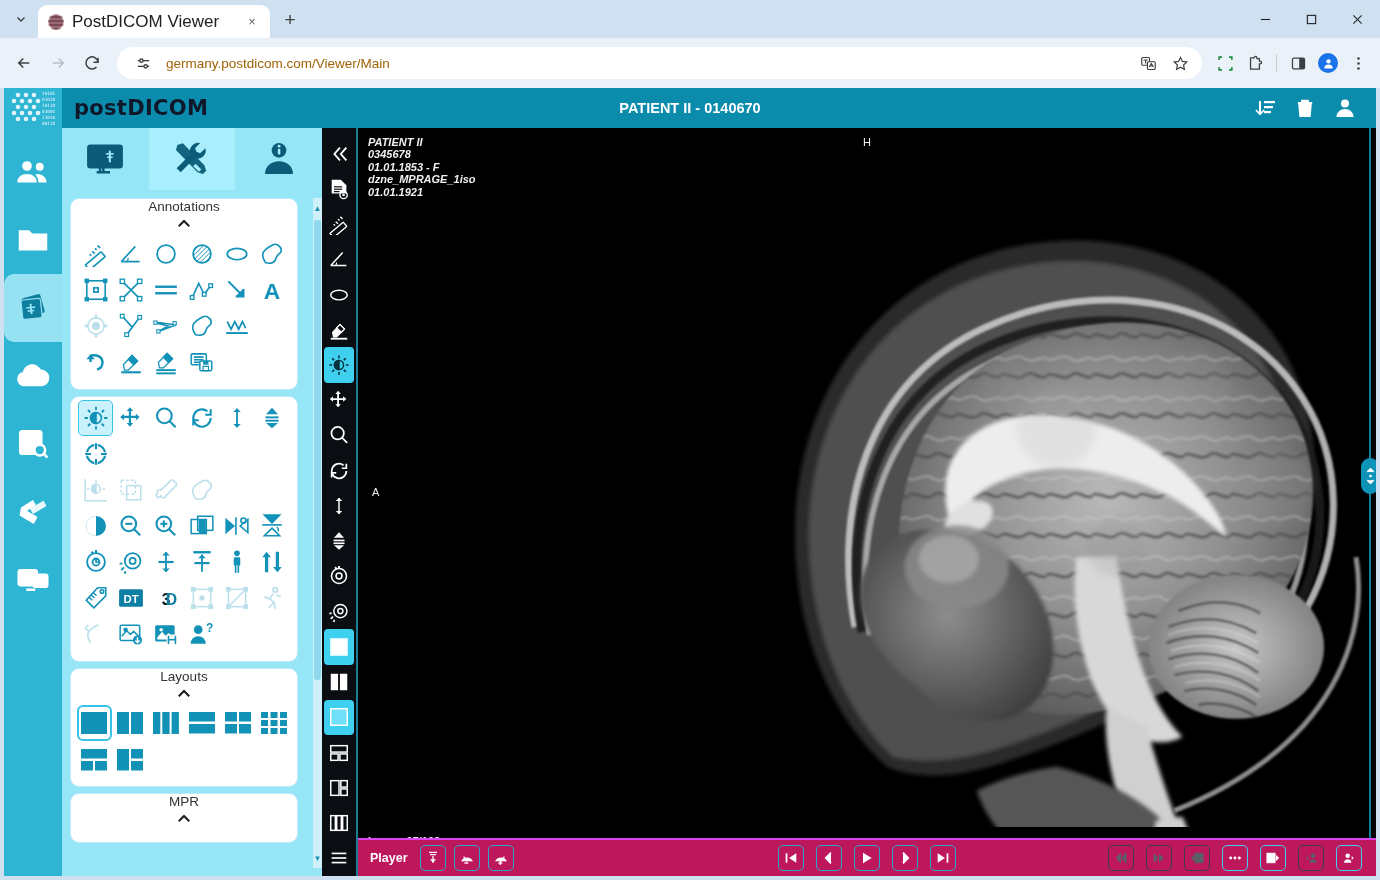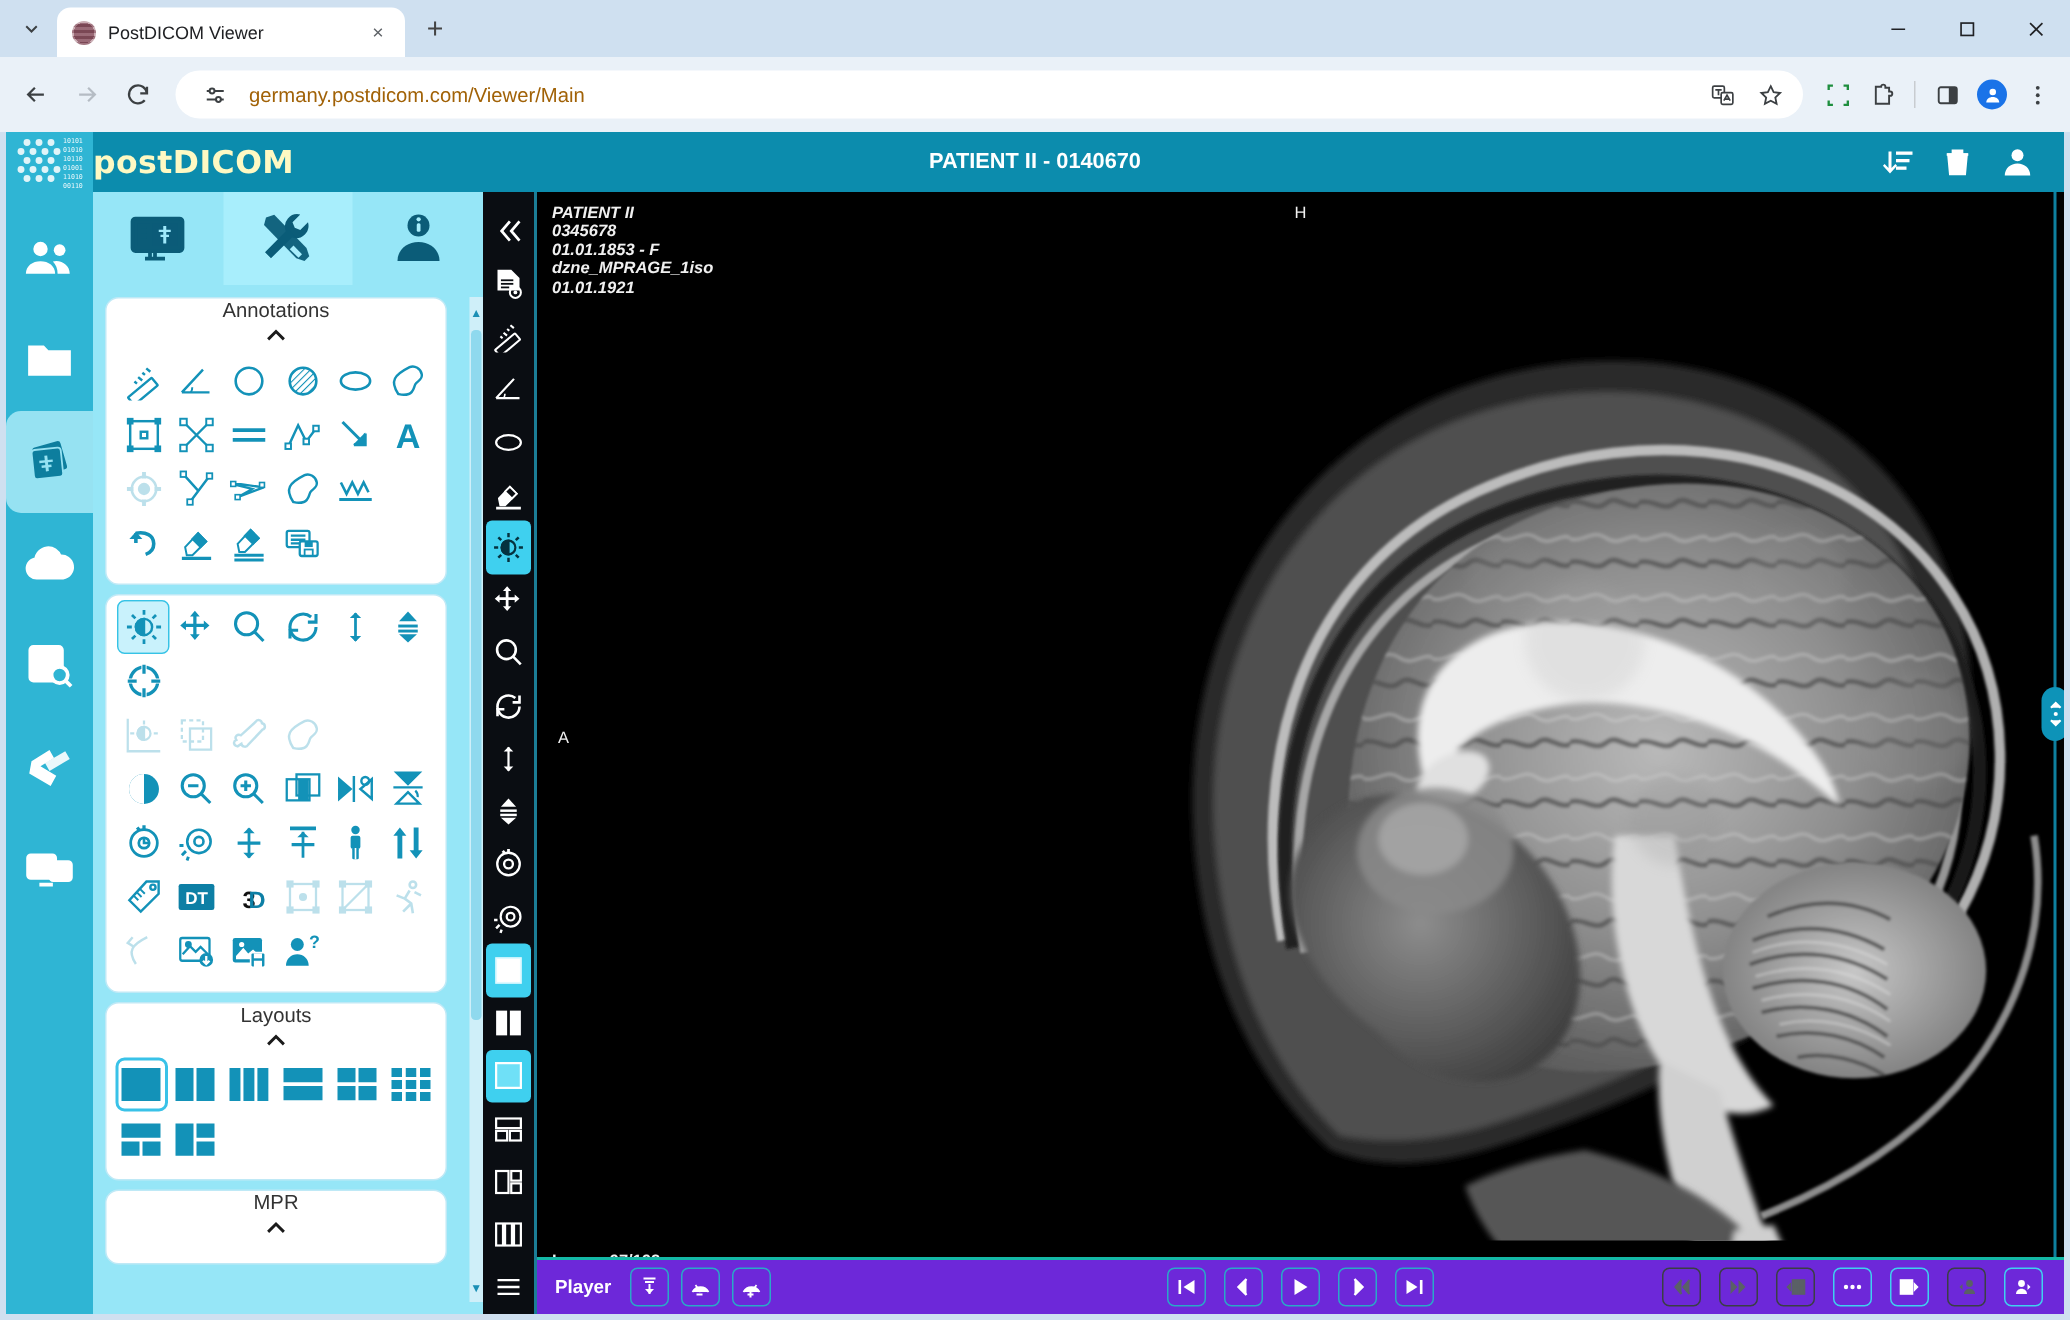--- a/index.html
+++ b/index.html
@@ -11,21 +11,21 @@
   .tabstrip { height:38px; background:#cfe0f0; display:flex; align-items:flex-end; padding-left:6px; position:relative; }
   .tab-dd { width:30px; height:30px; display:flex; align-items:center; justify-content:center; margin-bottom:4px; border-radius:4px; }
   .tab-dd svg { width:12px; height:12px; }
   .tab { width:232px; height:33px; background:#fff; border-radius:9px 9px 0 0; display:flex; align-items:center;
          padding:0 10px; gap:8px; margin-left:2px; }
   .tab-fav { width:16px; height:16px; border-radius:50%; flex:none;
      background:
        repeating-linear-gradient(0deg,#b98f9a 0 2px,#e8d4d8 2px 4px),
        radial-gradient(circle at 50% 50%, #a97f8c 0 60%, #ded0d4 61% 100%);
      background-blend-mode:multiply; }
-  .tab-title { font-size:12px; color:#202124; white-space:nowrap; overflow:hidden; flex:1; }
+  .tab-title { font-size:17px; color:#202124; white-space:nowrap; overflow:hidden; flex:1; }
   .tab-close { width:16px; height:16px; display:flex; align-items:center; justify-content:center; color:#5f6368; font-size:13px; }
   .tab-new { width:28px; height:28px; display:flex; align-items:center; justify-content:center; margin:0 0 4px 6px; color:#444; font-size:19px; font-weight:300; }
   .winbtns { position:absolute; right:0; top:0; height:38px; display:flex; }
   .winbtn { width:46px; height:38px; display:flex; align-items:center; justify-content:center; color:#202124; }
   .winbtn svg { width:11px; height:11px; }
 
   .navbar { height:50px; background:#eaf1f8; display:flex; align-items:center; gap:2px; padding:0 8px; }
   .navicon { width:32px; height:32px; border-radius:50%; display:flex; align-items:center; justify-content:center; color:#3c4043; }
   .navicon.dim { color:#b5bcc4; }
   .navicon svg { width:18px; height:18px; }
@@ -35,21 +35,21 @@
   .tb-ic { width:28px; height:28px; display:flex; align-items:center; justify-content:center; color:#3c4043; }
   .tb-ic svg { width:17px; height:17px; }
   .tb-sep { width:1px; height:18px; background:#c8ccd0; margin:0 5px; }
   .avatar-blue { width:20px; height:20px; border-radius:50%; background:#1a73e8; display:flex; align-items:center; justify-content:center; }
   .avatar-blue svg { width:13px; height:13px; fill:#fff; }
 
   
   .app { position:absolute; left:4px; top:88px; width:1372px; height:788px; background:#0b0e13; }
   .apphdr { height:40px; background:#0c8cad; display:flex; align-items:center; position:relative; }
   .logoblk { width:58px; height:40px; background:#2fb5d4; overflow:hidden; position:relative; display:flex; align-items:center; justify-content:center; }
-  .brand { color:#fef9c3; font-size:21px; font-weight:bold; letter-spacing:.3px; font-family:"DejaVu Sans", sans-serif; }
+  .brand { color:#0f172a; font-size:21px; font-weight:bold; letter-spacing:.3px; margin-left:12px; font-family:"DejaVu Sans", sans-serif; }
   .pt-title { position:absolute; left:0; right:0; text-align:center; color:#fff; font-size:14.5px; font-weight:bold; pointer-events:none; }
   .hdr-right { margin-left:auto; display:flex; align-items:center; gap:10px; padding-right:16px; }
   .hdr-ic { width:30px; height:30px; display:flex; align-items:center; justify-content:center; }
   .hdr-ic svg { width:24px; height:24px; fill:#fff; }
 
   .body { position:absolute; top:40px; left:0; right:0; bottom:0; display:flex; }
 
   
   .rail { width:58px; background:#2fb5d4; padding-top:10px; display:flex; flex-direction:column; align-items:center; gap:0; }
   .rail-item { width:58px; height:68px; display:flex; align-items:center; justify-content:center; position:relative; }
@@ -95,21 +95,21 @@
   .ov.tl { left:10px; top:8px;font-style:italic; }
   .ov.bl { left:10px; bottom:16px; }
   .ov.h { left:50%; top:8px; transform:translateX(-50%); font-weight:normal; }
   .ov.a { left:14px; top:358px; font-weight:normal; }
   .vslide { position:absolute; right:0px; top:0; bottom:0; width:12px; }
   .vslide .ln { position:absolute; left:5px; top:0; bottom:0; width:2px; background:#0e7f9e; }
   .vslide .hdl { position:absolute; left:-3px; top:330px; width:18px; height:36px; background:#0d93b8; border-radius:9px; display:flex; align-items:center; justify-content:center; }
   .vslide .hdl svg { width:13px; height:22px; fill:#fff; }
 
   
-  .player { position:absolute; left:0; right:0; bottom:0; height:38px; background:#6d28d9; border-top:2px solid #14b8a6; display:flex; align-items:center; padding:0 8px; }
+  .player { position:absolute; left:0; right:0; bottom:0; height:38px; background:#be185d; border-top:2px solid #d946ef; display:flex; align-items:center; padding:0 8px; }
   .plbl { color:#fff; font-size:12.5px; font-weight:bold; margin:0 12px 0 4px; }
   .pb { width:26px; height:26px; border:1.5px solid #2aa8c8; border-radius:5px; display:flex; align-items:center; justify-content:center; margin-right:8px; }
   .pb.off { border-color:#3a3f44; }
   .pb svg { width:16px; height:16px; fill:#fff; }
   .pb.off svg { fill:#5a6066; }
   .pb.hi { border-color:#3fd0ef; }
   .pcenter { position:absolute; left:50%; transform:translateX(-50%); display:flex; }
   .pright { margin-left:auto; display:flex; }
   .pright .pb, .pcenter .pb { margin:0 6px; }
 </style>

